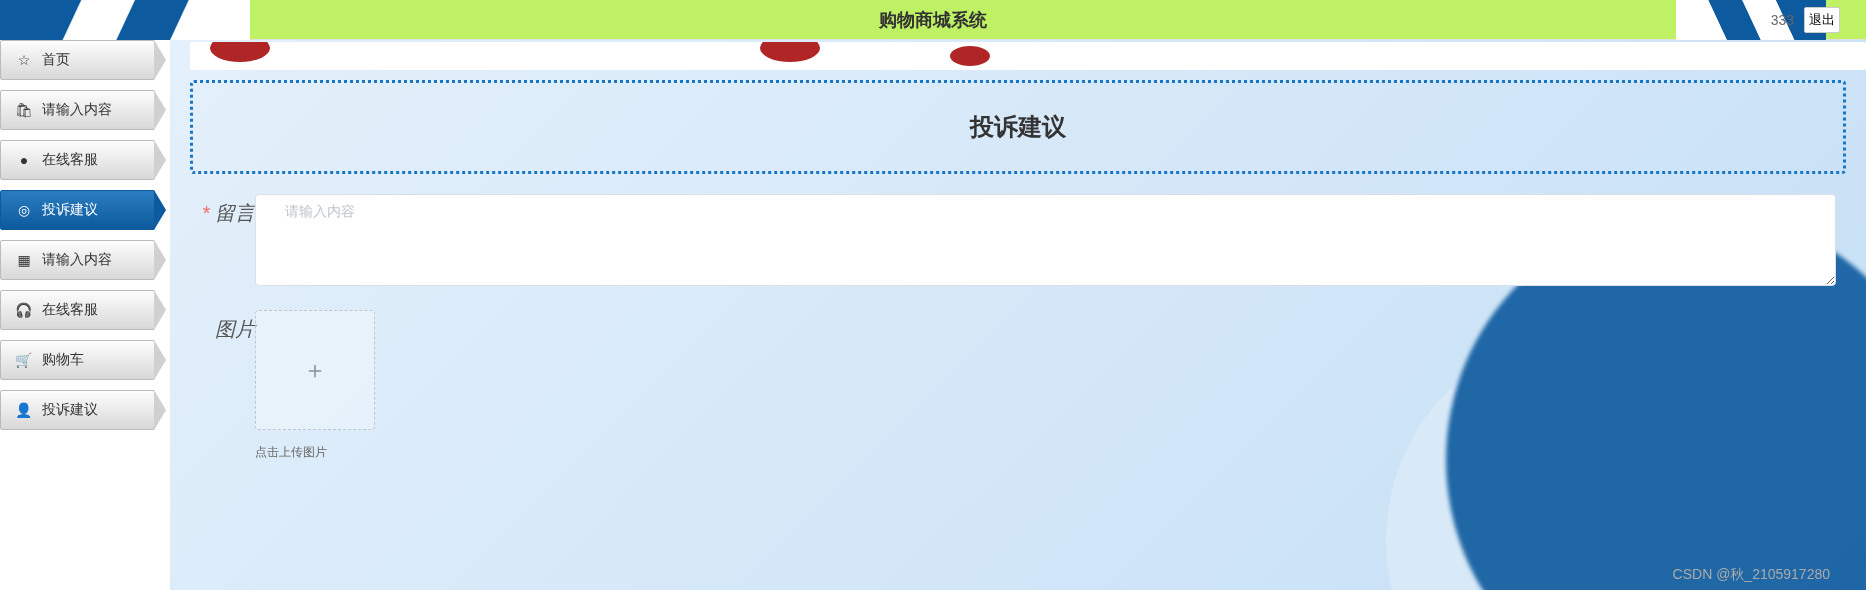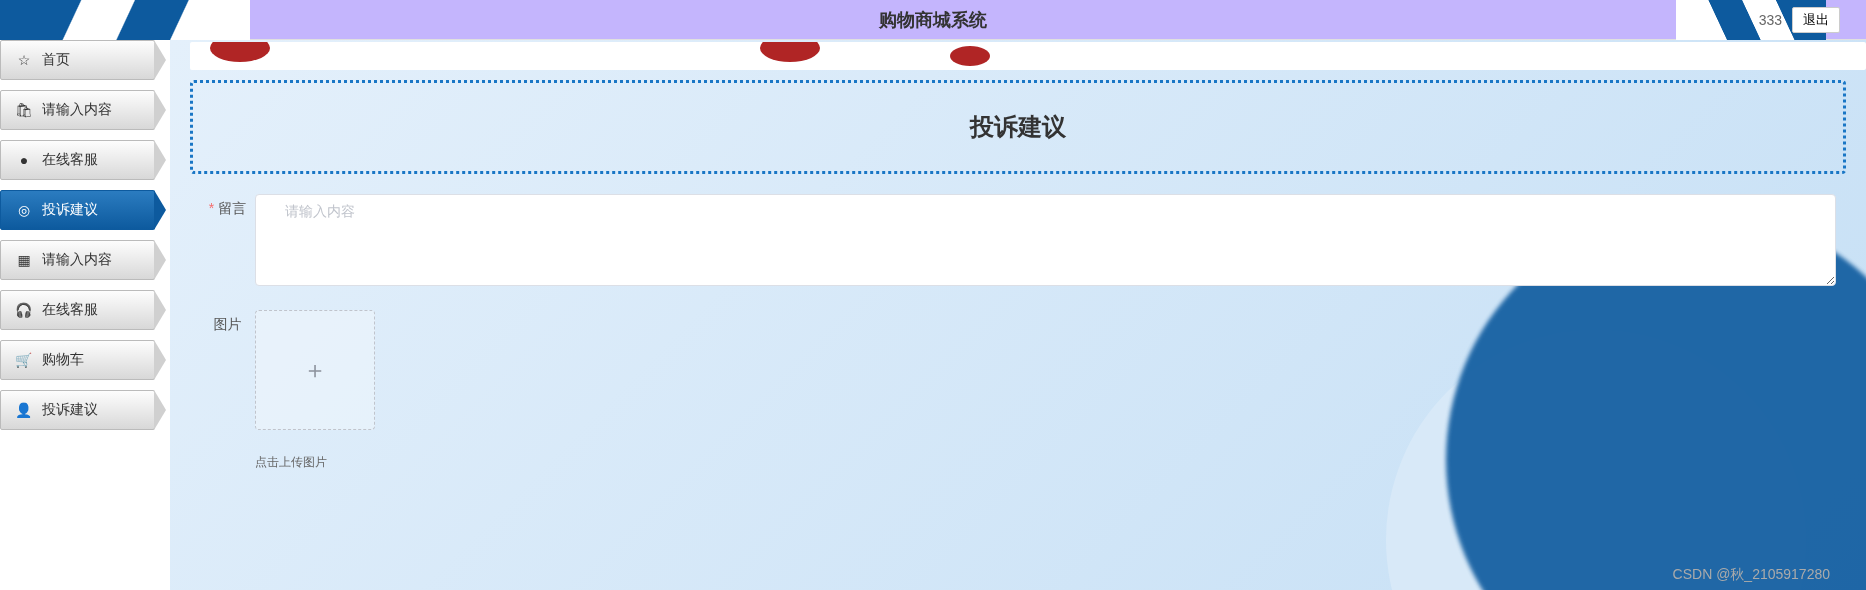--- a/index.html
+++ b/index.html
@@ -1,23 +1,23 @@
 <!DOCTYPE html>
 <html><head>
   <meta charset="utf-8">
   <style>
     * { margin: 0; padding: 0; box-sizing: border-box; }
     body { font-family: "Microsoft YaHei", Arial, sans-serif; background: #fff; width: 1866px; height: 590px; overflow: hidden; position: relative; }
 
     
-    .header { position: relative; height: 40px; background: #c4b5fd; border-bottom: 1px solid #e0e0e0; display: flex; align-items: center; }
+    .header { position: relative; height: 40px; background: #bef264; border-bottom: 1px solid #e0e0e0; display: flex; align-items: center; }
     .header-title { position: absolute; left: 50%; transform: translateX(-50%); font-size: 18px; font-weight: bold; color: #333; }
     .header-right { position: absolute; right: 26px; display: flex; align-items: center; gap: 10px; }
     .user-id { font-size: 14px; color: #666; }
-    .logout-btn { background: #fff; border: 1px solid #ccc; padding: 3px 10px; font-size: 13px; cursor: pointer; border-radius: 2px; }
+    .logout-btn { background: #fff; border: 1px solid #ccc; padding: 3px 4px; font-size: 13px; cursor: pointer; border-radius: 2px; }
     .header-diag { position: absolute; top: 0; width: 250px; height: 40px; }
     .header-diag-left { left: 0; background: linear-gradient(115deg, #0d5a9e 0%, #0d5a9e 30%, #fff 30.5%, #fff 50%, #0d5a9e 50.5%, #0d5a9e 70%, #fff 70.5%); }
     .header-diag-right { right: 40px; background: linear-gradient(65deg, #fff 0%, #fff 30%, #0d5a9e 30.5%, #0d5a9e 50%, #fff 50.5%, #fff 70%, #0d5a9e 70.5%); width:150px;}
 
     
     .sidebar { position: absolute; left: 0; top: 40px; bottom: 0; width: 155px; background: #fff; }
     .sidebar-item { display: flex; align-items: center; height: 40px; padding: 0 15px; margin-bottom: 10px; font-size: 14px; cursor: pointer; position: relative; background: linear-gradient(#fdfdfd, #d8d8d8); border: 1px solid #bbb; border-radius: 2px; color: #333; }
     .sidebar-item.active { background: linear-gradient(#2b7cc0, #0d5a9e); color: #fff; border-color: #0d5a9e; }
     .sidebar-item .icon { margin-right: 10px; display: inline-flex; width: 16px; justify-content: center; }
     .sidebar-arrow { position: absolute; right: -12px; top: 50%; transform: translateY(-50%); width: 0; height: 0; border-top: 20px solid transparent; border-bottom: 20px solid transparent; border-left: 12px solid #d0d0d0; }
@@ -30,29 +30,29 @@
     .banner-strip { height: 28px; margin: 2px 0 10px 20px; background: #fff; border-radius: 2px; position: relative; overflow: hidden; }
     .banner-strip::before, .banner-strip::after { content:""; position: absolute; width: 60px; height: 28px; background: #b02525; border-radius: 50%; top: -8px; }
     .banner-strip::before { left: 20px; }
     .banner-strip::after { left: 570px; }
     .banner-dot { position: absolute; width: 40px; height: 20px; background: #b02525; border-radius: 50%; top: 4px; left: 760px; }
 
     .page-title-box { margin: 0 20px 20px; padding: 28px 0; border: 3px dotted #1976c5; border-radius: 4px; text-align: center; position: relative; z-index: 2; }
     .page-title { font-size: 24px; font-weight: bold; color: #333; }
 
     .form-row { display: flex; margin: 10px 30px 20px; position: relative; z-index: 2; align-items: flex-start; }
-    .form-label { width: 55px; font-size: 14px; color: #555; padding-top: 6px; text-align: center; }
+    .form-label { width: 55px; font-size: 20px; color: #555; padding-top: 6px; text-align: right; font-style: italic; }
     .required::before { content: "* "; color: #f56c6c; }
     .form-control { flex: 1; }
     .textarea { width: 100%; min-height: 92px; border: 1px solid #dcdfe6; border-radius: 4px; padding: 8px 29px; font-size: 14px; resize: vertical; font-family: inherit; background: #fff; }
     .textarea::placeholder { color: #c0c4cc; }
 
     .upload-box { width: 120px; height: 120px; border: 1px dashed #c0c4cc; border-radius: 4px; display: flex; align-items: center; justify-content: center; cursor: pointer; background: rgba(255,255,255,0.3); }
     .upload-box .plus { font-size: 24px; color: #8c939d; font-weight: 300; }
-    .upload-hint { font-size: 12px; color: #666; margin-top: 24px; }
+    .upload-hint { font-size: 12px; color: #666; margin-top: 14px; }
 
     .watermark { position: absolute; bottom: 6px; right: 36px; font-size: 14px; color: #aaa; z-index: 5; }
   </style>
 </head>
 <body>
 
 <div class="header">
   <div class="header-diag header-diag-left"></div>
   <div class="header-title">购物商城系统</div>
   <div class="header-diag header-diag-right"></div>

